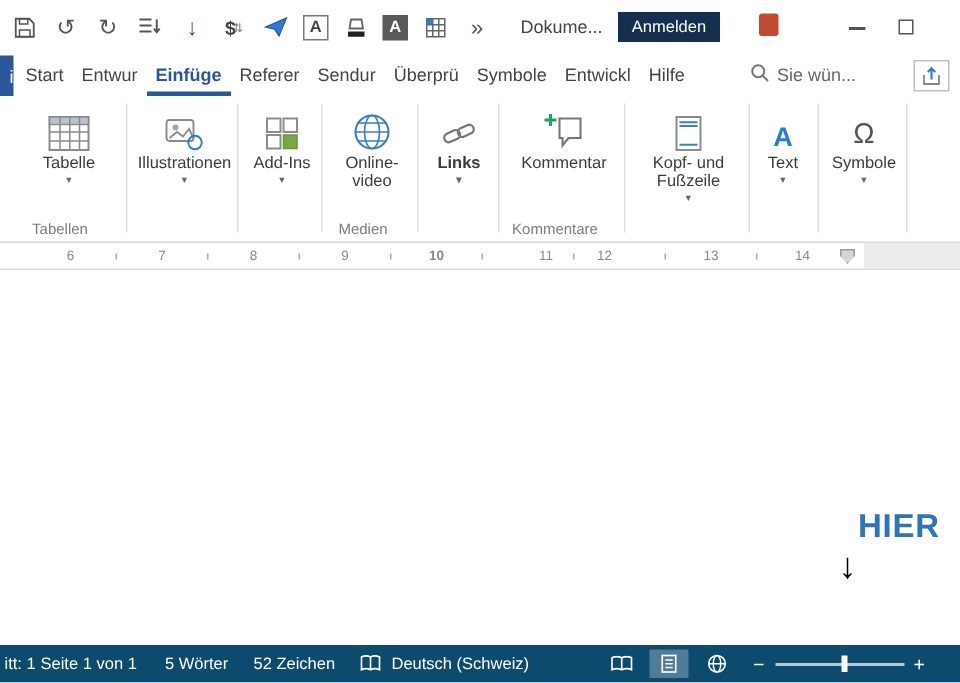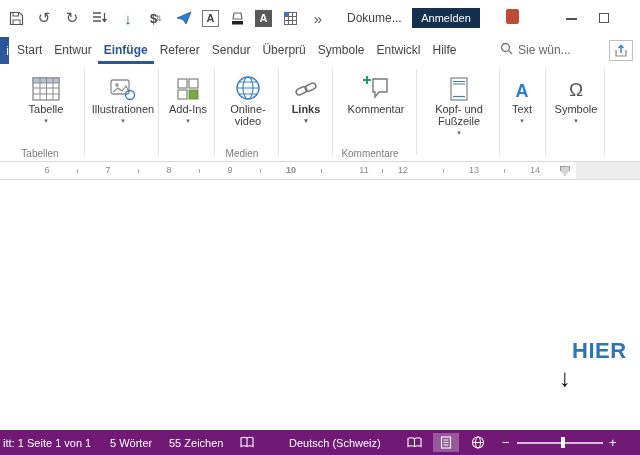--- a/index.html
+++ b/index.html
@@ -48,21 +48,21 @@
   .num { position:absolute; top:3px; font-size:9px; color:#8a8a8a; width:14px; text-align:center; }
   .tick { position:absolute; top:7px; width:1px; height:4px; background:#aaa; }
   .indent-marker { position:absolute; left:560px; top:4px; width:10px; height:10px; background:#d4d4da; border:1px solid #99a; clip-path:polygon(0 0,100% 0,100% 45%,50% 100%,0 45%); }
 
   
   .docarea { position:absolute; top:180px; left:0; width:640px; height:250px; background:#fff; }
   .hier { position:absolute; left:572px; top:158px; font-size:22px; font-weight:bold; color:#2e75b6; letter-spacing:.5px; }
   .down-arrow { position:absolute; left:559px; top:184px; font-size:24px; color:#000; font-weight:600; }
 
   
-  .statusbar { position:absolute; top:430px; left:0; width:640px; height:25px; background:#701a75; color:#fff; font-size:11px; }
+  .statusbar { position:absolute; top:430px; left:0; width:640px; height:25px; background:#0c4a6e; color:#fff; font-size:11px; }
   .sitem { position:absolute; top:0; height:25px; display:flex; align-items:center; white-space:nowrap; }
   .viewbtn { position:absolute; top:3px; width:26px; height:19px; display:flex; align-items:center; justify-content:center; }
   .viewbtn.active { background:rgba(255,255,255,.28); }
   .zoom-track { position:absolute; left:517px; top:12px; width:86px; height:2px; background:rgba(255,255,255,.7); }
   .zoom-handle { position:absolute; left:561px; top:7px; width:4px; height:11px; background:#fff; }
   .zoombtn { position:absolute; top:0; height:25px; display:flex; align-items:center; font-size:13px; }
 </style>
 </head>
 <body>
 
@@ -304,28 +304,28 @@
 
   <div class="docarea">
     <span class="hier">HIER</span>
     <span class="down-arrow">↓</span>
   </div>
 
   <div class="statusbar">
     <span class="sitem" style="left:3px;">itt: 1</span>
     <span class="sitem" style="left:27px;">Seite 1 von 1</span>
     <span class="sitem" style="left:110px;">5 Wörter</span>
-    <span class="sitem" style="left:169px;">55 Zeichen</span>
+    <span class="sitem" style="left:169px;">52 Zeichen</span>
     <span class="sitem" style="left:240px;">
       <svg width="14" height="13" viewBox="0 0 14 13">
           <path d="M1 2 Q4 .5 7 2 Q10 .5 13 2 V10.5 Q10 9 7 10.5 Q4 9 1 10.5 Z" fill="none" stroke="#fff" stroke-width="1.1"></path>
           <path d="M7 2 V10.5" stroke="#fff" stroke-width="1.1"></path>
         </svg>
     </span>
-    <span class="sitem" style="left:261px;margin-left:28px;">Deutsch (Schweiz)</span>
+    <span class="sitem" style="left:261px;">Deutsch (Schweiz)</span>
 
     <span class="viewbtn" style="left:401px;">
       <svg width="15" height="11" viewBox="0 0 15 11">
           <path d="M1 1.5 Q4 0 7.5 1.5 Q11 0 14 1.5 V9.5 Q11 8 7.5 9.5 Q4 8 1 9.5 Z" fill="none" stroke="#fff" stroke-width="1.1"></path>
           <path d="M7.5 1.5 V9.5" stroke="#fff" stroke-width="1.1"></path>
         </svg>
     </span>
     <span class="viewbtn active" style="left:433px;">
       <svg width="12" height="13" viewBox="0 0 12 13">
           <rect x="1.5" y="1" width="9" height="11" fill="none" stroke="#fff" stroke-width="1.1"></rect>

